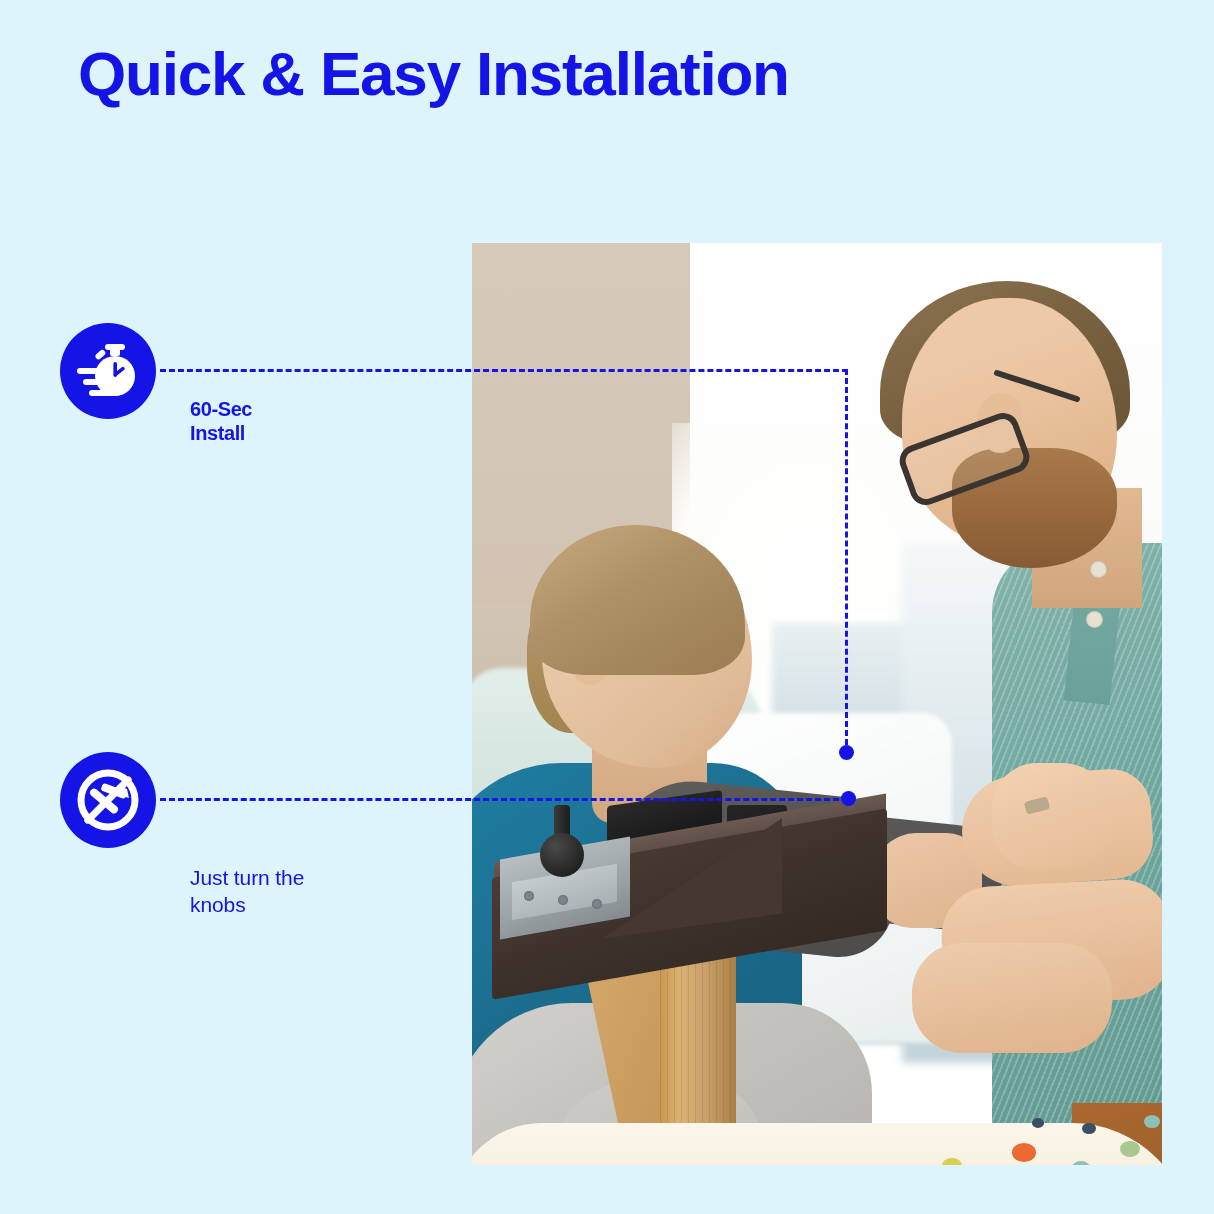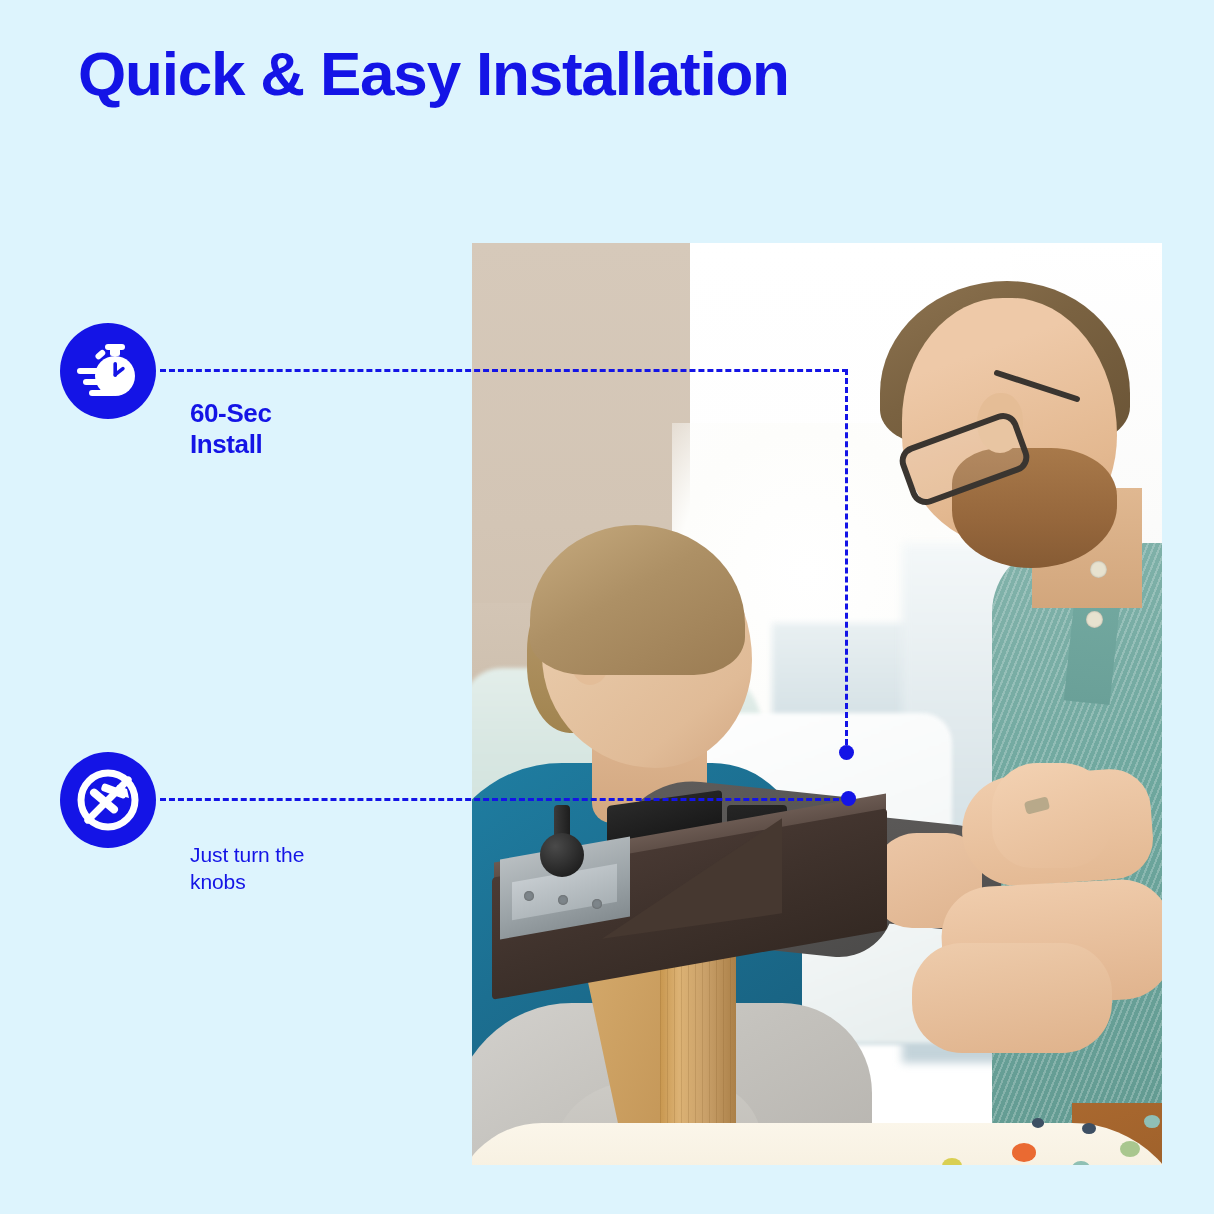--- a/index.html
+++ b/index.html
@@ -318,26 +318,26 @@
     width: 96px; height: 96px;
     border-radius: 50%;
     background: #1414e6;
     display: flex; align-items: center; justify-content: center;
   }
   #icon-stopwatch { left: 60px; top: 323px; }
   #icon-nodrill   { left: 60px; top: 752px; }
 
   .feature-text { position: absolute; color: #1414e6; }
   .feature-heading {
-    font-size: 26px; font-weight: bold; line-height: 1.18;
+    font-size: 20px; font-weight: bold; line-height: 1.18;
     letter-spacing: -0.4px; white-space: pre-line;
   }
   .feature-sub {
     font-size: 21px; font-weight: normal; line-height: 1.3;
-    margin-top: 3px; white-space: pre-line; letter-spacing: -0.1px;
+    margin-top: 26px; white-space: pre-line; letter-spacing: -0.1px;
   }
   #text-1 { left: 190px; top: 398px; }
   #text-2 { left: 190px; top: 838px; }
 
   
   .conn { position: absolute; }
   .conn-h {
     height: 0;
     border-top: 3px dashed #1414e6;
   }

